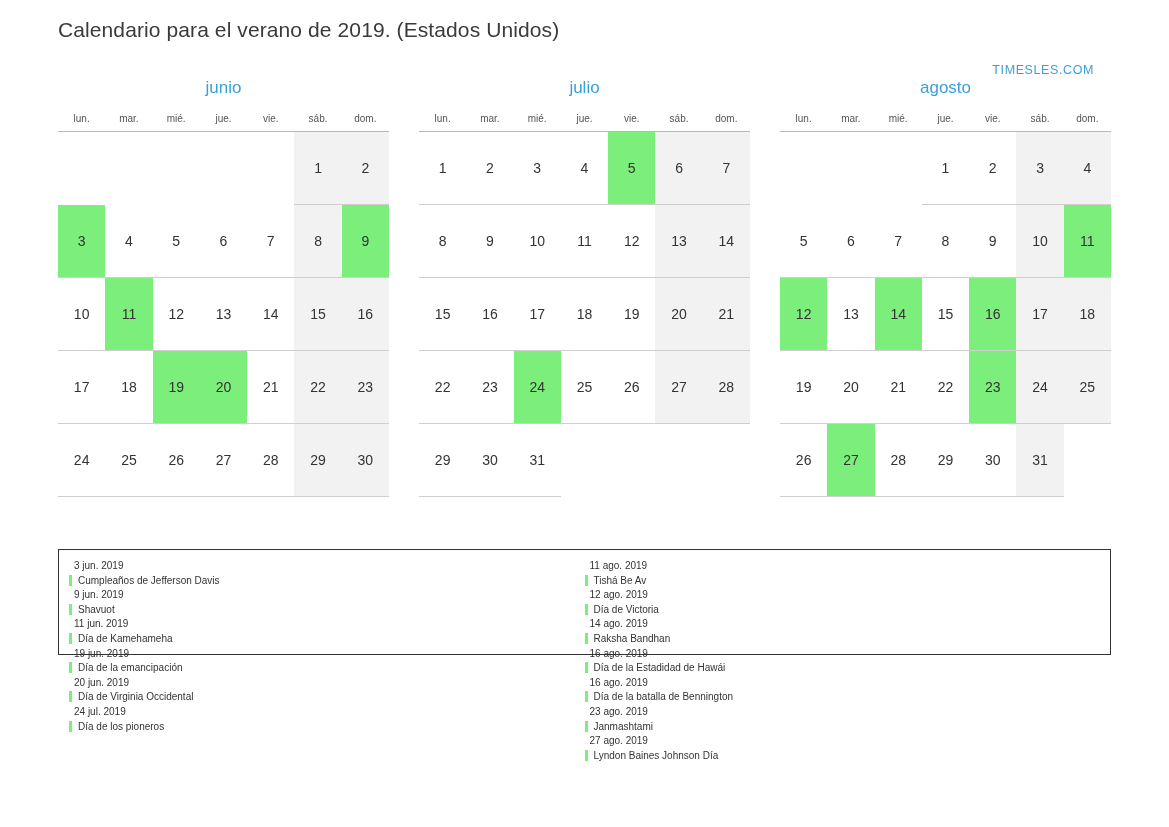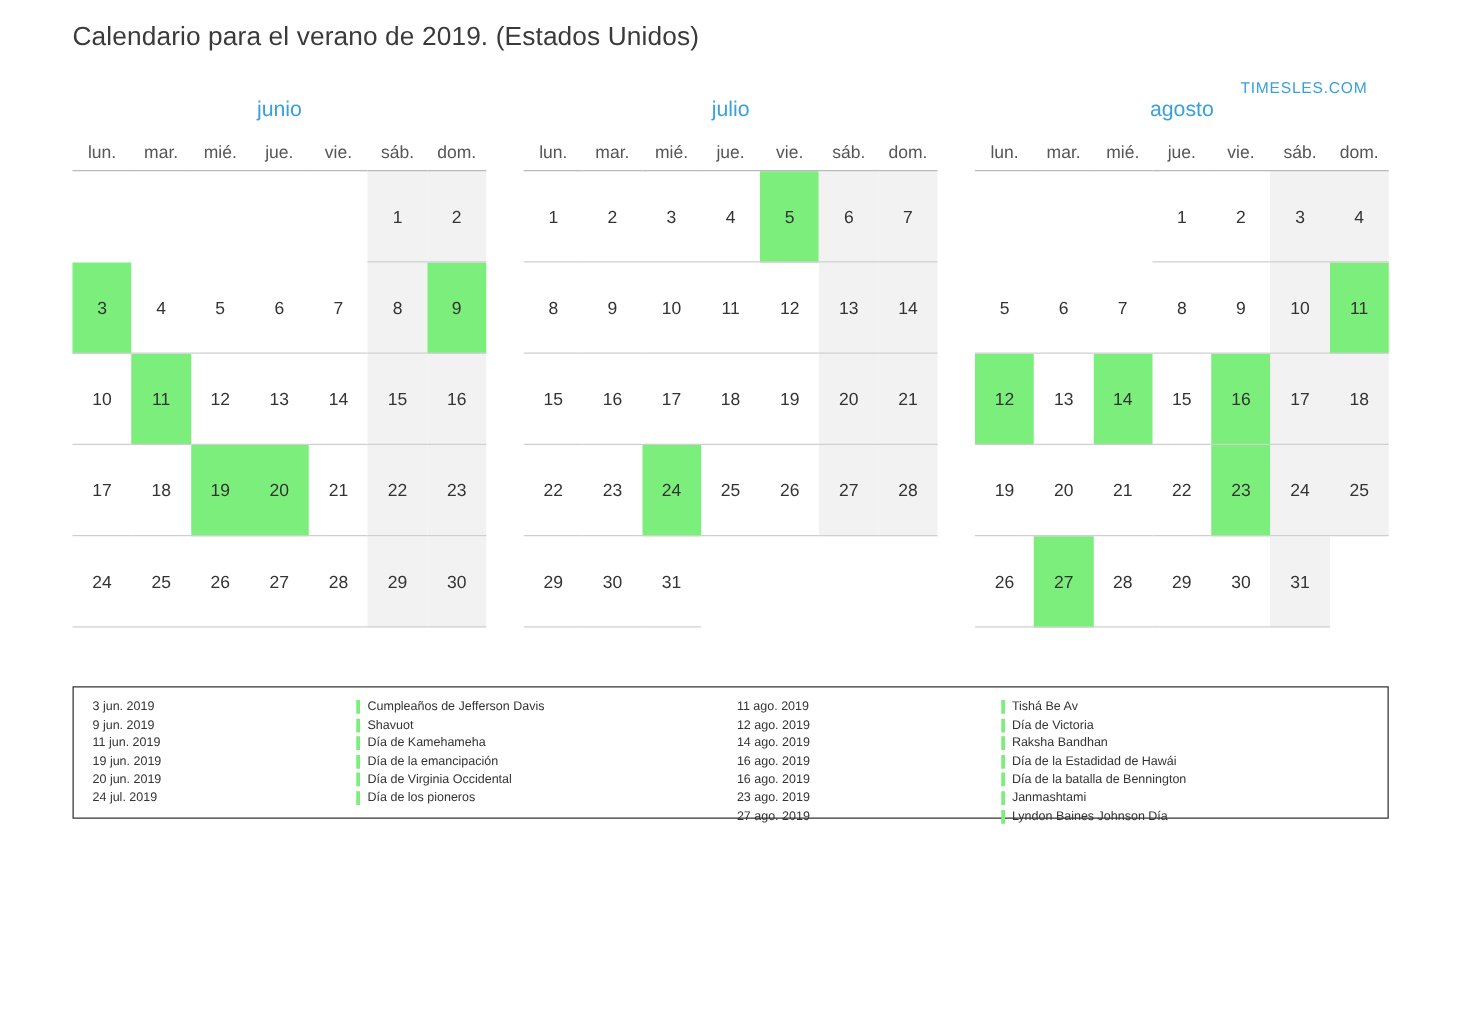--- a/index.html
+++ b/index.html
@@ -44,21 +44,21 @@
     color: #3aa0d8;
     font-size: 17px;
     margin-bottom: 14px;
   }
   table.cal {
     width: 100%;
     border-collapse: collapse;
     table-layout: fixed;
   }
   table.cal th {
-    font-size: 14px;
+    font-size: 10px;
     font-weight: normal;
     color: #555555;
     padding-bottom: 7px;
     text-align: center;
     border-bottom: 1px solid #b9b9b9;
     margin-top: 27px;
   }
   table.cal td {
     height: 72px;
     text-align: center;
@@ -84,20 +84,21 @@
     display: flex;
     padding: 9px 10px 0 10px;
     height: 100%;
   }
   .legend-col { width: 50%; }
   .legend-row {
     display: flex;
     font-size: 10px;
     color: #333333;
     line-height: 14.6px;
+    flex-direction: column;
   }
   .legend-date { width: 216px; padding-left: 5px; }
   .legend-name { position: relative; padding-left: 9px; }
   .legend-name::before {
     content: "";
     position: absolute;
     left: 0; top: 1px;
     width: 3px; height: 11px;
     background: #7bee7b;
   }

